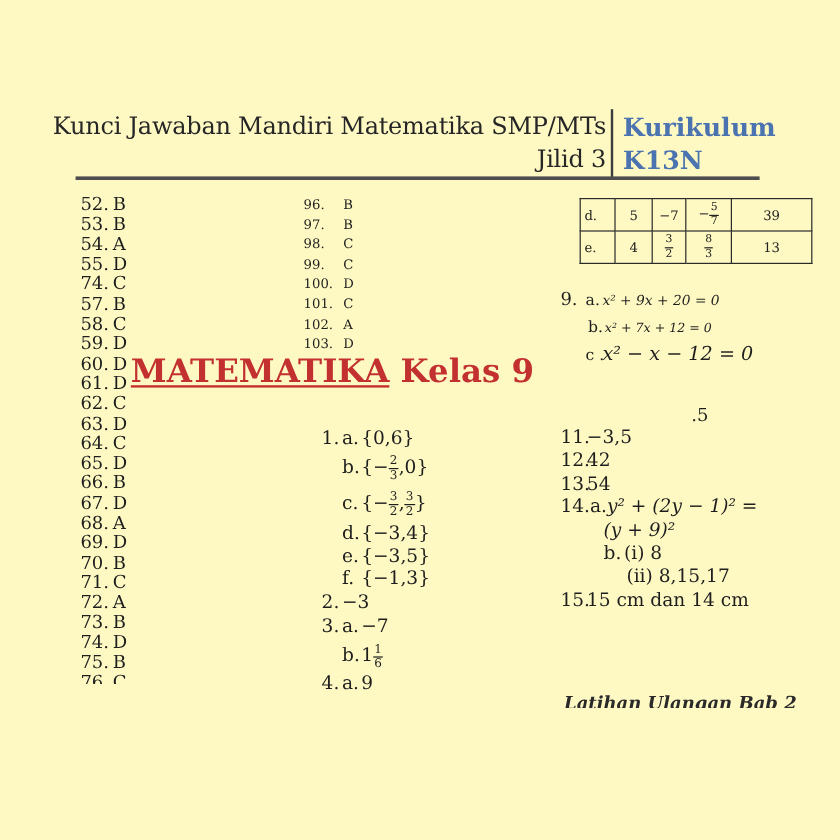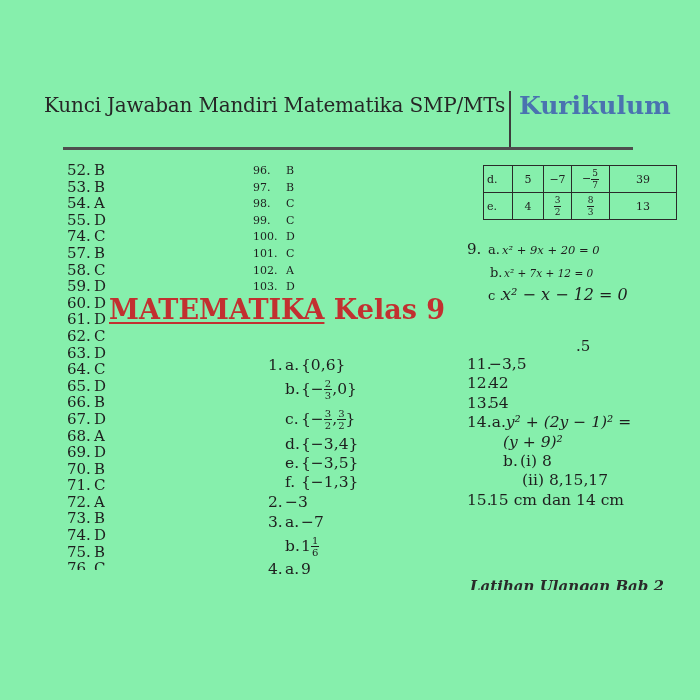--- a/index.html
+++ b/index.html
@@ -1,22 +1,22 @@
 <!DOCTYPE html>
 <html><head>
 <meta charset="utf-8">
 <style>
   html,body{margin:0;padding:0;}
   body{width:700px;height:700px;background:#ffffff;font-family:"DejaVu Serif",serif;color:#1e1e1e;}
-  .page{position:relative;width:700px;height:700px;background:#86efac;overflow:hidden;}
+  .page{position:relative;width:700px;height:700px;background:#fef9c3;overflow:hidden;}
 
   
   .title-block{position:absolute;top:92px;right:195px;text-align:right;font-size:20px;line-height:27px;color:#262626;letter-spacing:-0.2px;white-space:nowrap;}
   .header-divider{position:absolute;left:509px;top:91px;width:2px;height:57px;background:#3c3c3c;}
-  .curr-block{position:absolute;left:519px;top:92px;font-size:25px;line-height:28px;font-weight:bold;color:#4a73b0;white-space:nowrap;}
+  .curr-block{position:absolute;left:519px;top:92px;font-size:21px;line-height:28px;font-weight:bold;color:#4a73b0;white-space:nowrap;}
   .hrule{position:absolute;left:63px;top:147px;width:570px;height:3px;background:#4e4e4e;}
 
   
   .left-col{position:absolute;left:67px;top:162px;width:80px;height:408px;overflow:hidden;font-size:15px;}
   .mid-col{position:absolute;left:253px;top:163px;width:90px;font-size:11px;}
   .ans-row{height:16.6px;line-height:16.6px;white-space:nowrap;}
   .left-col .num{display:inline-block;width:27px;}
   .mid-col .num{display:inline-block;width:33px;}
 
   
@@ -69,24 +69,26 @@
 
   .rfooter{position:absolute;left:470px;top:577px;height:13px;overflow:hidden;font-size:15px;font-weight:bold;font-style:italic;white-space:nowrap;color:#2a2a2a;}
 </style>
 </head>
 <body>
 
 <div class="page">
 
   <div class="title-block">
     <div>Kunci Jawaban Mandiri Matematika SMP/MTs</div>
+    <div>Jilid 3</div>
   </div>
   <div class="header-divider"></div>
   <div class="curr-block">
     <div>Kurikulum</div>
+    <div>K13N</div>
   </div>
   <div class="hrule"></div>
 
   <div class="left-col">
 
       <div class="ans-row">
         <span class="num">52.</span><span>B</span>
       </div>
 
       <div class="ans-row">

